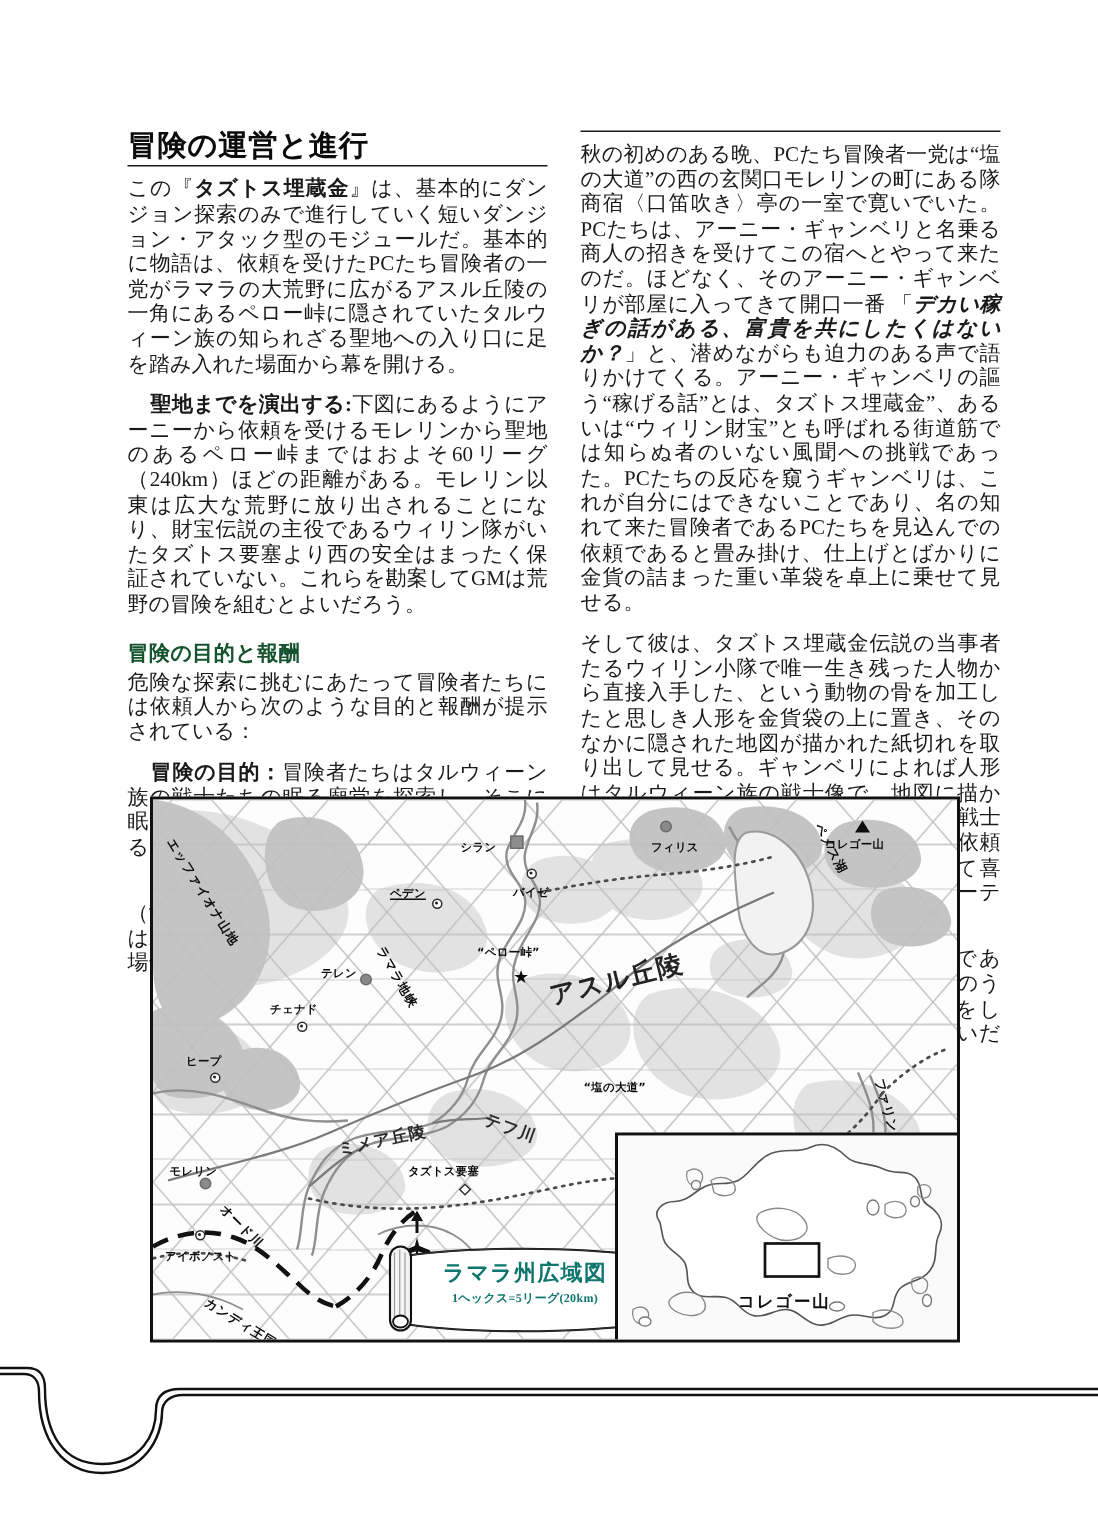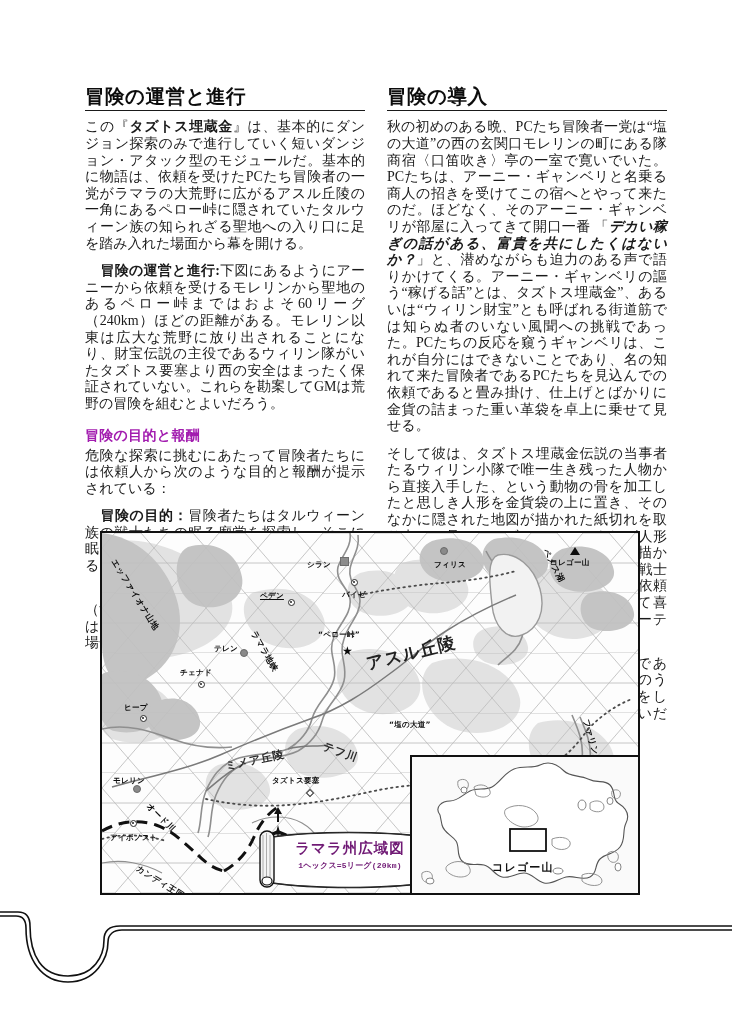--- a/index.html
+++ b/index.html
@@ -61,21 +61,21 @@
 
   .b { font-weight: bold; }
   .bi { font-weight: bold; font-style: italic; }
 
   .sub-title {
     font-family: "DejaVu Sans", "Liberation Sans", sans-serif;
     font-weight: bold;
     font-size: 14px;
     letter-spacing: 0.3px;
     margin: 14px 0 3px 0;
-    color: #a21caf;
+    color: #14532d;
   }
 
   
   .map-wrap {
     position: absolute;
     left: 100px;
     top: 531px;
     width: 536px;
     height: 360px;
     border: 2.2px solid #111111;
@@ -194,22 +194,22 @@
     top: 296px;
     width: 190px;
     height: 62px;
   }
   .scroll-text {
     position: absolute;
     left: 26px;
     top: 10px;
     width: 140px;
     text-align: center;
-    font-family: Liberation Mono, monospace;
-    color: #701a75;
+    font-family: Liberation Serif, serif;
+    color: #0f766e;
   }
   .scroll-title {
     font-weight: bold;
     font-size: 14.5px;
     letter-spacing: 1px;
     display: block;
   }
   .scroll-sub {
     font-weight: bold;
     font-size: 8px;
@@ -234,33 +234,32 @@
 <div class="page">
 
   <div class="columns">
 
     <div class="col">
       <h1 class="sec-title">冒険の運営と進行</h1>
       <hr class="rule">
 
       <p class="body"><span>この『</span><span class="b">タズトス埋蔵金</span><span>』は、基本的にダンジョン探索のみで進行していく短いダンジョン・アタック型のモジュールだ。基本的に物語は、依頼を受けたPCたち冒険者の一党がラマラの大荒野に広がるアスル丘陵の一角にあるペロー峠に隠されていたタルウィーン族の知られざる聖地への入り口に足を踏み入れた場面から幕を開ける。</span></p>
 
-      <p class="body ind"><span class="b">冒険の運営と進行:</span><span>下図にあるようにアーニーから依頼を受けるモレリンから聖地のあるペロー峠まではおよそ60リーグ（240km）ほどの距離がある。モレリン以東は広大な荒野に放り出されることになり、財宝伝説の主役であるウィリン隊がいたタズトス要塞より西の安全はまったく保証されていない。これらを勘案してGMは荒野の冒険を組むとよいだろう。</span></p>
+      <p class="body ind"><span class="b">聖地までを演出する:</span><span>下図にあるようにアーニーから依頼を受けるモレリンから聖地のあるペロー峠まではおよそ60リーグ（240km）ほどの距離がある。モレリン以東は広大な荒野に放り出されることになり、財宝伝説の主役であるウィリン隊がいたタズトス要塞より西の安全はまったく保証されていない。これらを勘案してGMは荒野の冒険を組むとよいだろう。</span></p>
 
       <h2 class="sub-title">冒険の目的と報酬</h2>
 
       <p class="body">危険な探索に挑むにあたって冒険者たちには依頼人から次のような目的と報酬が提示されている：</p>
 
       <p class="body ind"><span class="b">冒険の目的：</span><span>冒険者たちはタルウィーン族の戦士たちの眠る廟堂を探索し、そこに眠るという隠された財宝の存在を確かめる。</span></p>
 
       <p class="body ind"><span class="b">報酬：</span><span>冒険者たちには財宝の総額の15％（すべて回収できれば12,000gpだが、事前にはわかっていない。要GM裁量）。なかった場合でも一人当たり500gpが約束される。</span></p>
     </div>
 
     <div class="col">
-      <h1 class="sec-title">冒険の導入</h1>
       <hr class="rule">
 
       <p class="body"><span>秋の初めのある晩、PCたち冒険者一党は“塩の大道”の西の玄関口モレリンの町にある隊商宿〈口笛吹き〉亭の一室で寛いでいた。PCたちは、アーニー・ギャンベリと名乗る商人の招きを受けてこの宿へとやって来たのだ。ほどなく、そのアーニー・ギャンベリが部屋に入ってきて開口一番 「</span><span class="bi">デカい稼ぎの話がある、富貴を共にしたくはないか？</span><span>」と、潜めながらも迫力のある声で語りかけてくる。アーニー・ギャンベリの謳う“稼げる話”とは、タズトス埋蔵金”、あるいは“ウィリン財宝”とも呼ばれる街道筋では知らぬ者のいない風聞への挑戦であった。PCたちの反応を窺うギャンベリは、これが自分にはできないことであり、名の知れて来た冒険者であるPCたちを見込んでの依頼であると畳み掛け、仕上げとばかりに金貨の詰まった重い革袋を卓上に乗せて見せる。</span></p>
 
       <p class="body">そして彼は、タズトス埋蔵金伝説の当事者たるウィリン小隊で唯一生き残った人物から直接入手した、という動物の骨を加工したと思しき人形を金貨袋の上に置き、そのなかに隠された地図が描かれた紙切れを取り出して見せる。ギャンベリによれば人形はタルウィーン族の戦士像で、地図に描かれた場所はタルウィーンの知られざる戦士の廟堂の場所であるという。PCたちが依頼を引き受けるとギャンベリは安堵して喜び、そして景気づけにと豪勢な宴でパーティをもてなす。</p>
 
       <p class="body ind"><span class="b">商人の友：</span><span>きな臭い儲け話の導入であり、円滑に話を進めるためにパーティのうちの誰かがギャンベリと過去に仕事をした、あるいは友人であるとするのもよいだろう。</span></p>
     </div>
   </div>
 

